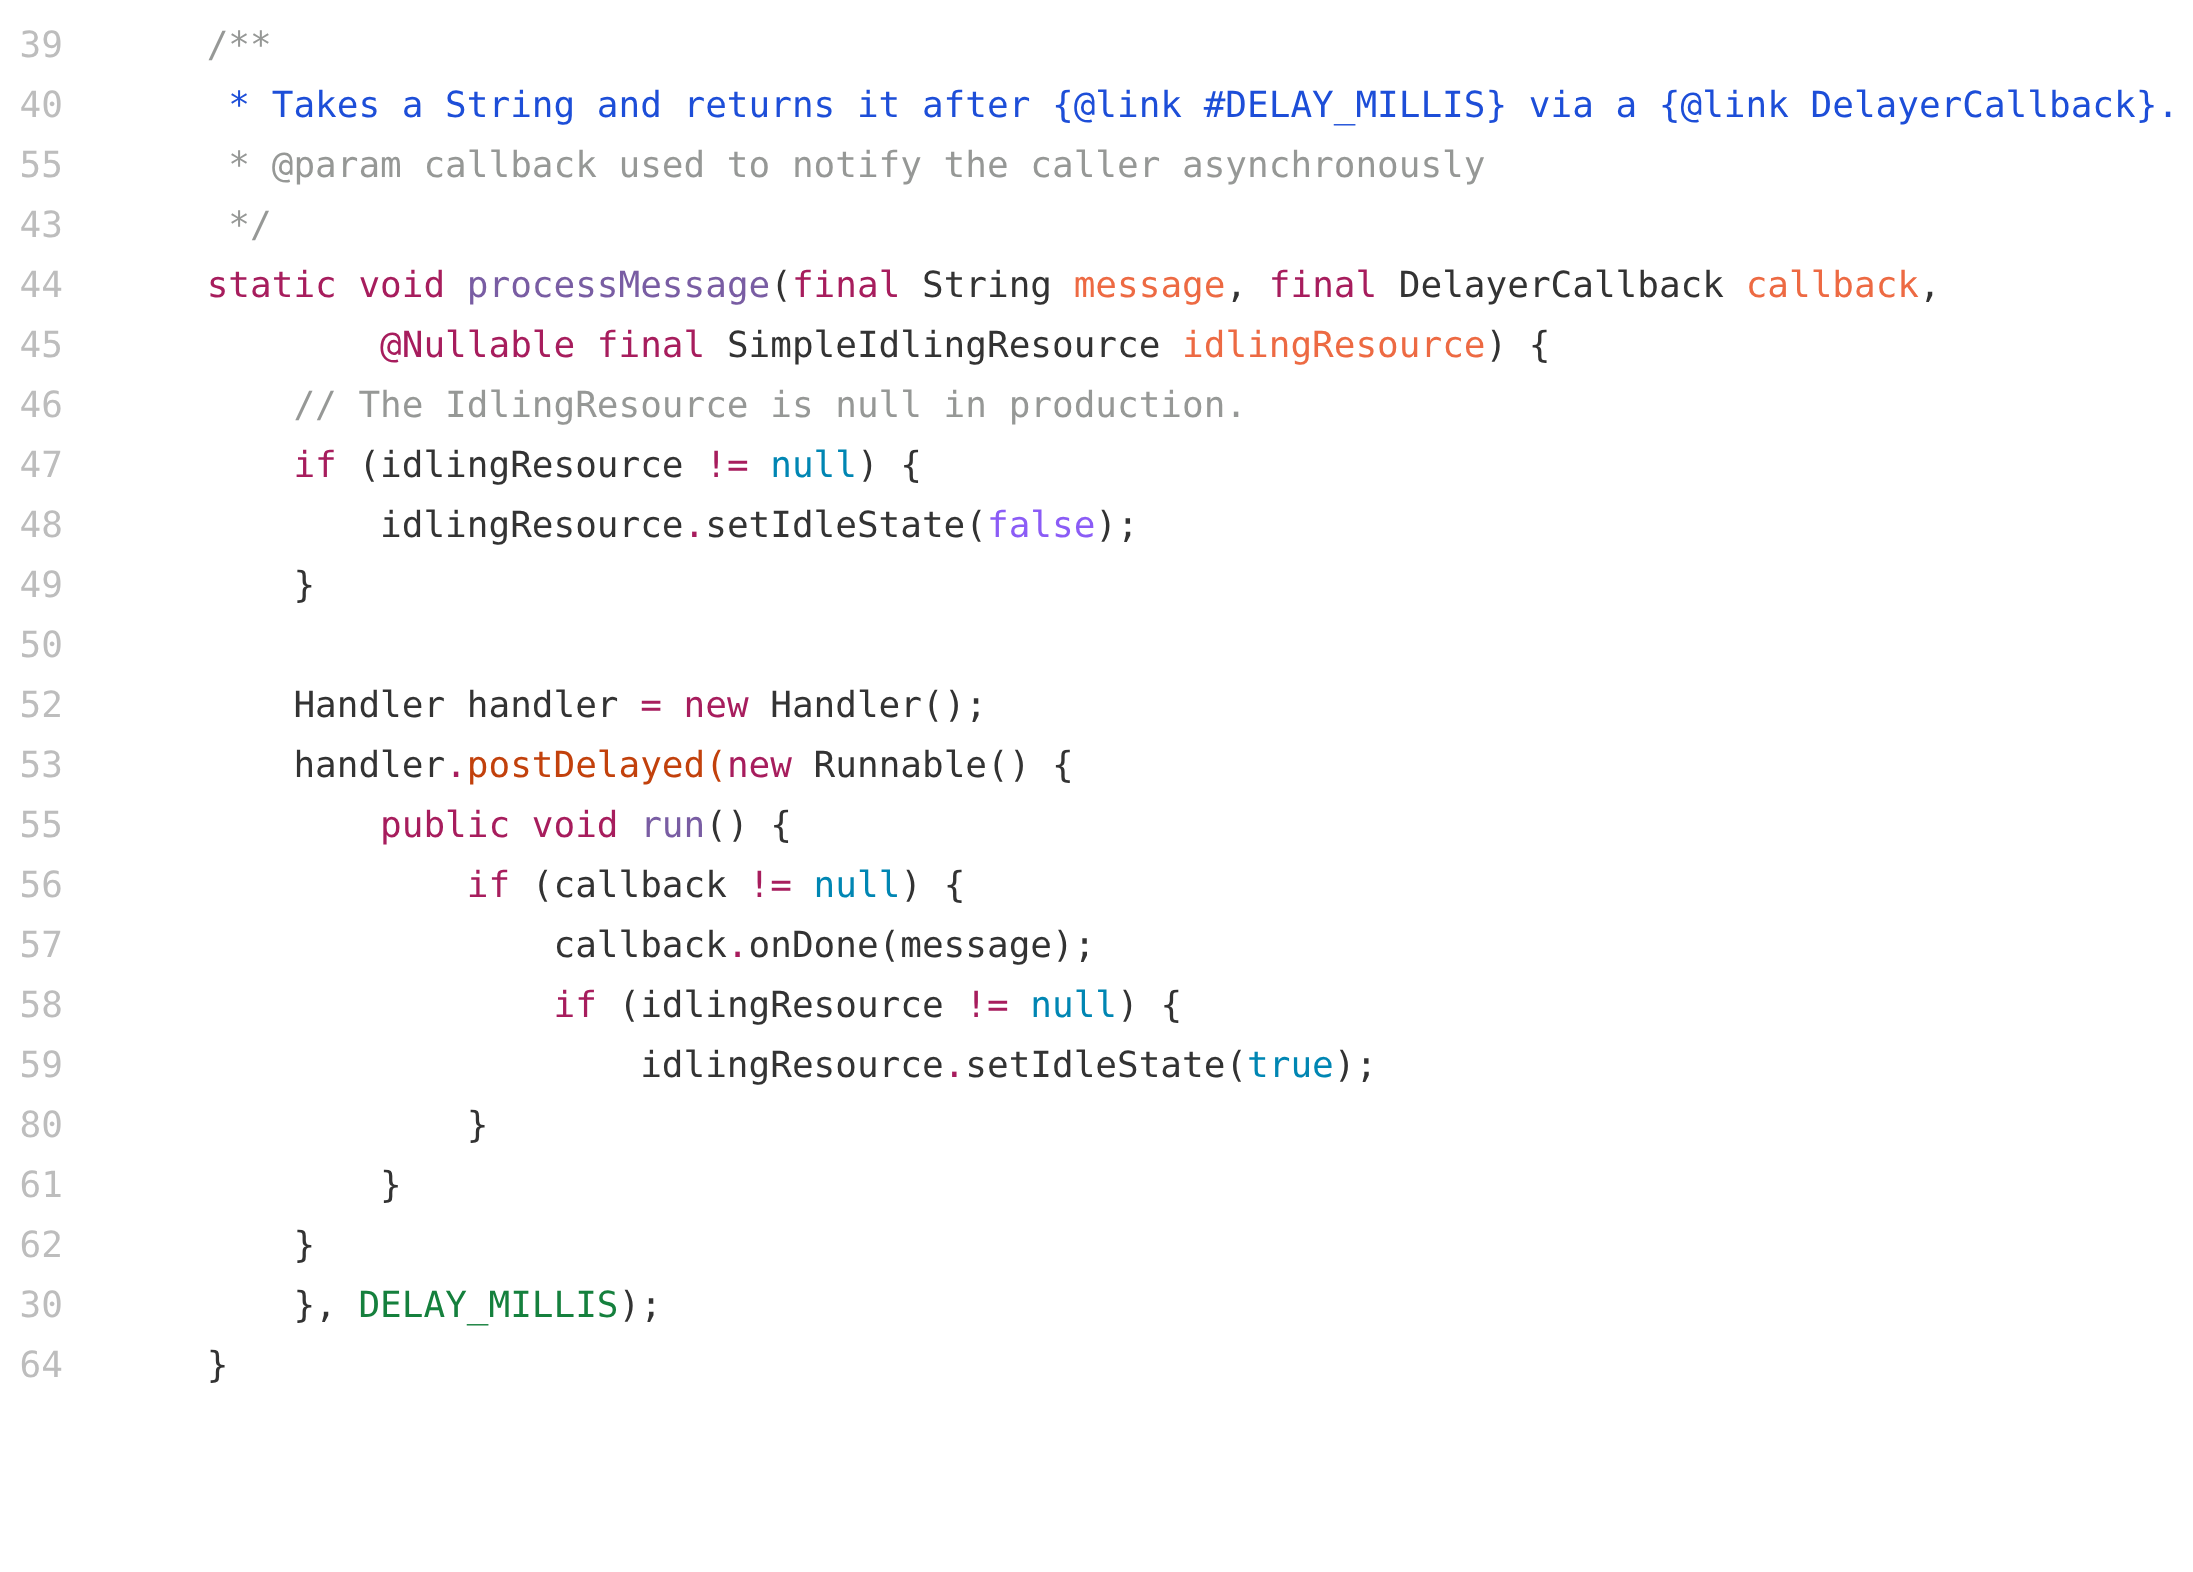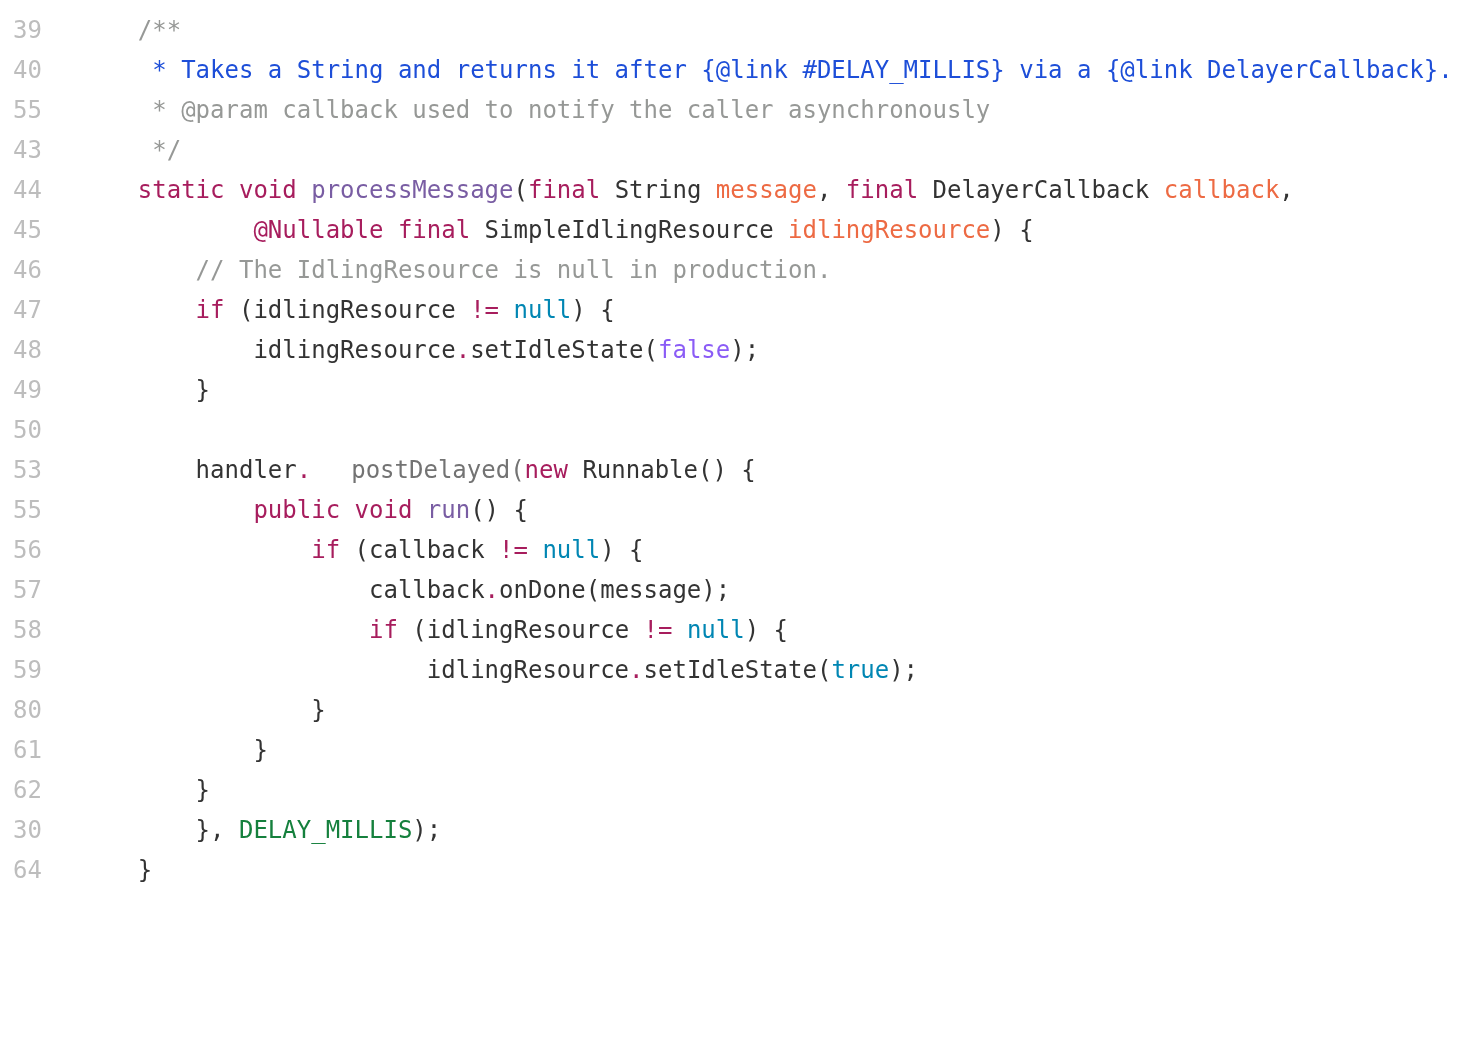--- a/index.html
+++ b/index.html
@@ -49,21 +49,22 @@
       <div class="line"><span class="ln">40</span><span class="code"><span style="color: #1d4ed8;">     * Takes a String and returns it after {@link #DELAY_MILLIS} via a {@link DelayerCallback}.</span></span></div>
       <div class="line"><span class="ln">55</span><span class="code"><span style="color: rgb(150, 152, 150);">     * @param callback used to notify the caller asynchronously</span></span></div>
       <div class="line"><span class="ln">43</span><span class="code"><span style="color: rgb(150, 152, 150);">     */</span></span></div>
       <div class="line"><span class="ln">44</span><span class="code"><span style="color: rgb(51, 51, 51);">    </span><span style="color: rgb(167, 29, 93);">static</span><span style="color: rgb(51, 51, 51);"> </span><span style="color: rgb(167, 29, 93);">void</span><span style="color: rgb(51, 51, 51);"> </span><span style="color: rgb(121, 93, 163);">processMessage</span><span style="color: rgb(51, 51, 51);">(</span><span style="color: rgb(167, 29, 93);">final</span><span style="color: rgb(51, 51, 51);"> String </span><span style="color: rgb(237, 106, 67);">message</span><span style="color: rgb(51, 51, 51);">, </span><span style="color: rgb(167, 29, 93);">final</span><span style="color: rgb(51, 51, 51);"> DelayerCallback </span><span style="color: rgb(237, 106, 67);">callback</span><span style="color: rgb(51, 51, 51);">,</span></span></div>
       <div class="line"><span class="ln">45</span><span class="code"><span style="color: rgb(51, 51, 51);">            </span><span style="color: rgb(167, 29, 93);">@Nullable</span><span style="color: rgb(51, 51, 51);"> </span><span style="color: rgb(167, 29, 93);">final</span><span style="color: rgb(51, 51, 51);"> SimpleIdlingResource </span><span style="color: rgb(237, 106, 67);">idlingResource</span><span style="color: rgb(51, 51, 51);">) {</span></span></div>
       <div class="line"><span class="ln">46</span><span class="code"><span style="color: rgb(150, 152, 150);">        // The IdlingResource is null in production.</span></span></div>
       <div class="line"><span class="ln">47</span><span class="code"><span style="color: rgb(51, 51, 51);">        </span><span style="color: rgb(167, 29, 93);">if</span><span style="color: rgb(51, 51, 51);"> (idlingResource </span><span style="color: rgb(167, 29, 93);">!=</span><span style="color: rgb(51, 51, 51);"> </span><span style="color: rgb(0, 134, 179);">null</span><span style="color: rgb(51, 51, 51);">) {</span></span></div>
       <div class="line"><span class="ln">48</span><span class="code"><span style="color: rgb(51, 51, 51);">            idlingResource</span><span style="color: rgb(167, 29, 93);">.</span><span style="color: rgb(51, 51, 51);">setIdleState(</span><span style="color: #8b5cf6;">false</span><span style="color: rgb(51, 51, 51);">);</span></span></div>
       <div class="line"><span class="ln">49</span><span class="code"><span style="color: rgb(51, 51, 51);">        }</span></span></div>
       <div class="line"><span class="ln">50</span><span class="code"></span></div>
-      <div class="line"><span class="ln">53</span><span class="code"><span style="color: rgb(51, 51, 51);">        handler</span><span style="color: rgb(167, 29, 93);">.</span><span style="color: #737373; margin-left: 40px;">postDelayed(</span><span style="color: rgb(167, 29, 93);">new</span><span style="color: rgb(51, 51, 51);"> Runnable() {</span></span></div>
+      <div class="line"><span class="ln">52</span><span class="code"><span style="color: rgb(51, 51, 51);">        Handler handler </span><span style="color: rgb(167, 29, 93);">=</span><span style="color: rgb(51, 51, 51);"> </span><span style="color: rgb(167, 29, 93);">new</span><span style="color: rgb(51, 51, 51);"> Handler();</span></span></div>
+      <div class="line"><span class="ln">53</span><span class="code"><span style="color: rgb(51, 51, 51);">        handler</span><span style="color: rgb(167, 29, 93);">.</span><span style="color: #c2410c;">postDelayed(</span><span style="color: rgb(167, 29, 93);">new</span><span style="color: rgb(51, 51, 51);"> Runnable() {</span></span></div>
       <div class="line"><span class="ln">55</span><span class="code"><span style="color: rgb(51, 51, 51);">            </span><span style="color: rgb(167, 29, 93);">public</span><span style="color: rgb(51, 51, 51);"> </span><span style="color: rgb(167, 29, 93);">void</span><span style="color: rgb(51, 51, 51);"> </span><span style="color: rgb(121, 93, 163);">run</span><span style="color: rgb(51, 51, 51);">() {</span></span></div>
       <div class="line"><span class="ln">56</span><span class="code"><span style="color: rgb(51, 51, 51);">                </span><span style="color: rgb(167, 29, 93);">if</span><span style="color: rgb(51, 51, 51);"> (callback </span><span style="color: rgb(167, 29, 93);">!=</span><span style="color: rgb(51, 51, 51);"> </span><span style="color: rgb(0, 134, 179);">null</span><span style="color: rgb(51, 51, 51);">) {</span></span></div>
       <div class="line"><span class="ln">57</span><span class="code"><span style="color: rgb(51, 51, 51);">                    callback</span><span style="color: rgb(167, 29, 93);">.</span><span style="color: rgb(51, 51, 51);">onDone(message);</span></span></div>
       <div class="line"><span class="ln">58</span><span class="code"><span style="color: rgb(51, 51, 51);">                    </span><span style="color: rgb(167, 29, 93);">if</span><span style="color: rgb(51, 51, 51);"> (idlingResource </span><span style="color: rgb(167, 29, 93);">!=</span><span style="color: rgb(51, 51, 51);"> </span><span style="color: rgb(0, 134, 179);">null</span><span style="color: rgb(51, 51, 51);">) {</span></span></div>
       <div class="line"><span class="ln">59</span><span class="code"><span style="color: rgb(51, 51, 51);">                        idlingResource</span><span style="color: rgb(167, 29, 93);">.</span><span style="color: rgb(51, 51, 51);">setIdleState(</span><span style="color: rgb(0, 134, 179);">true</span><span style="color: rgb(51, 51, 51);">);</span></span></div>
       <div class="line"><span class="ln">80</span><span class="code"><span style="color: rgb(51, 51, 51);">                }</span></span></div>
       <div class="line"><span class="ln">61</span><span class="code"><span style="color: rgb(51, 51, 51);">            }</span></span></div>
       <div class="line"><span class="ln">62</span><span class="code"><span style="color: rgb(51, 51, 51);">        }</span></span></div>
       <div class="line"><span class="ln">30</span><span class="code"><span style="color: rgb(51, 51, 51);">        },</span><span style="color: rgb(51, 51, 51);"> </span><span style="color: #15803d;">DELAY_MILLIS</span><span style="color: rgb(51, 51, 51);">);</span></span></div>
       <div class="line"><span class="ln">64</span><span class="code"><span style="color: rgb(51, 51, 51);">    }</span></span></div>

